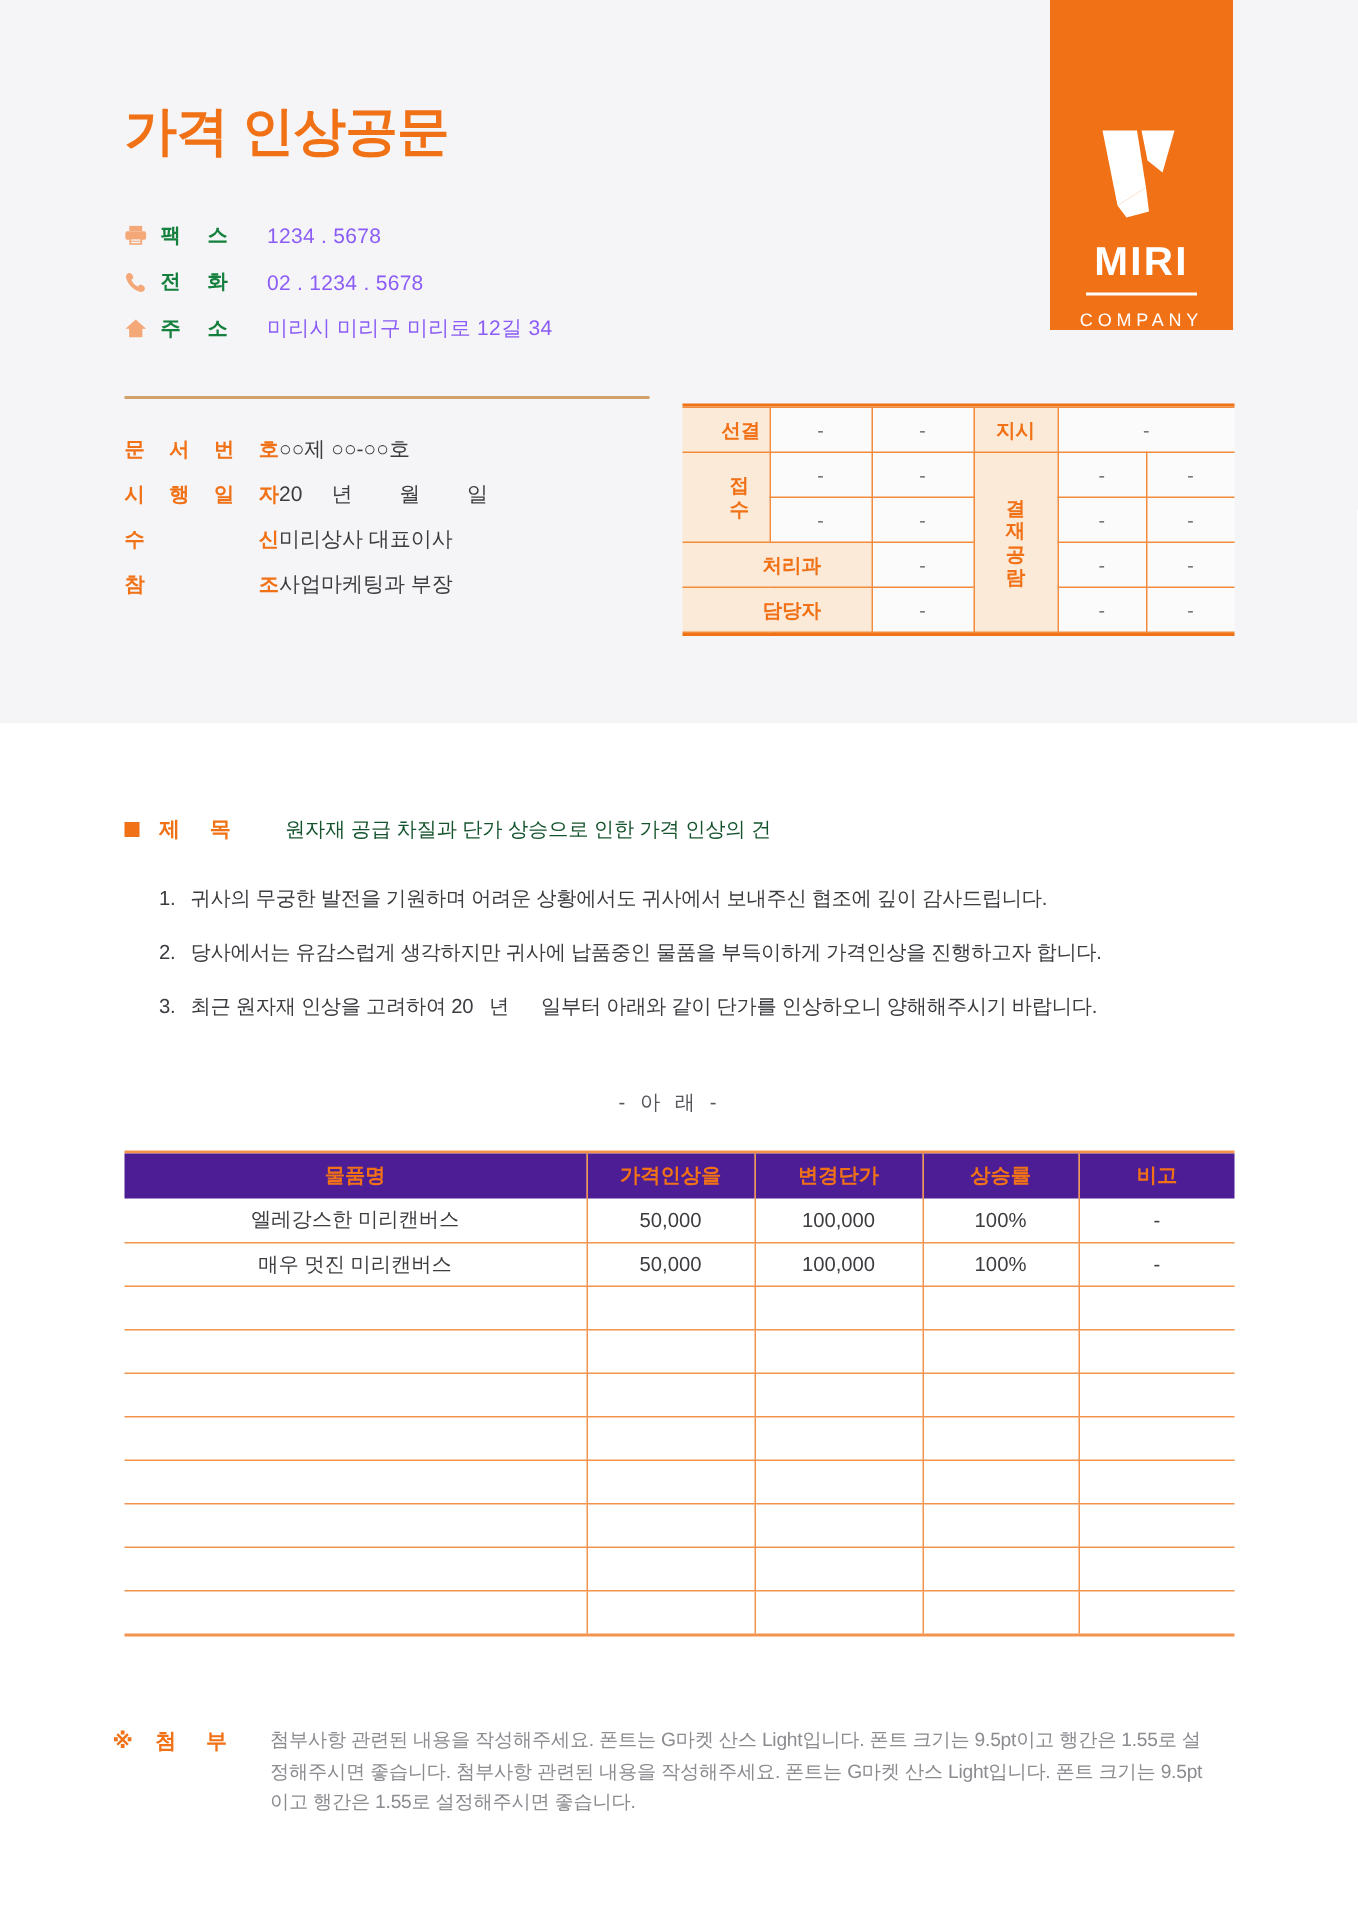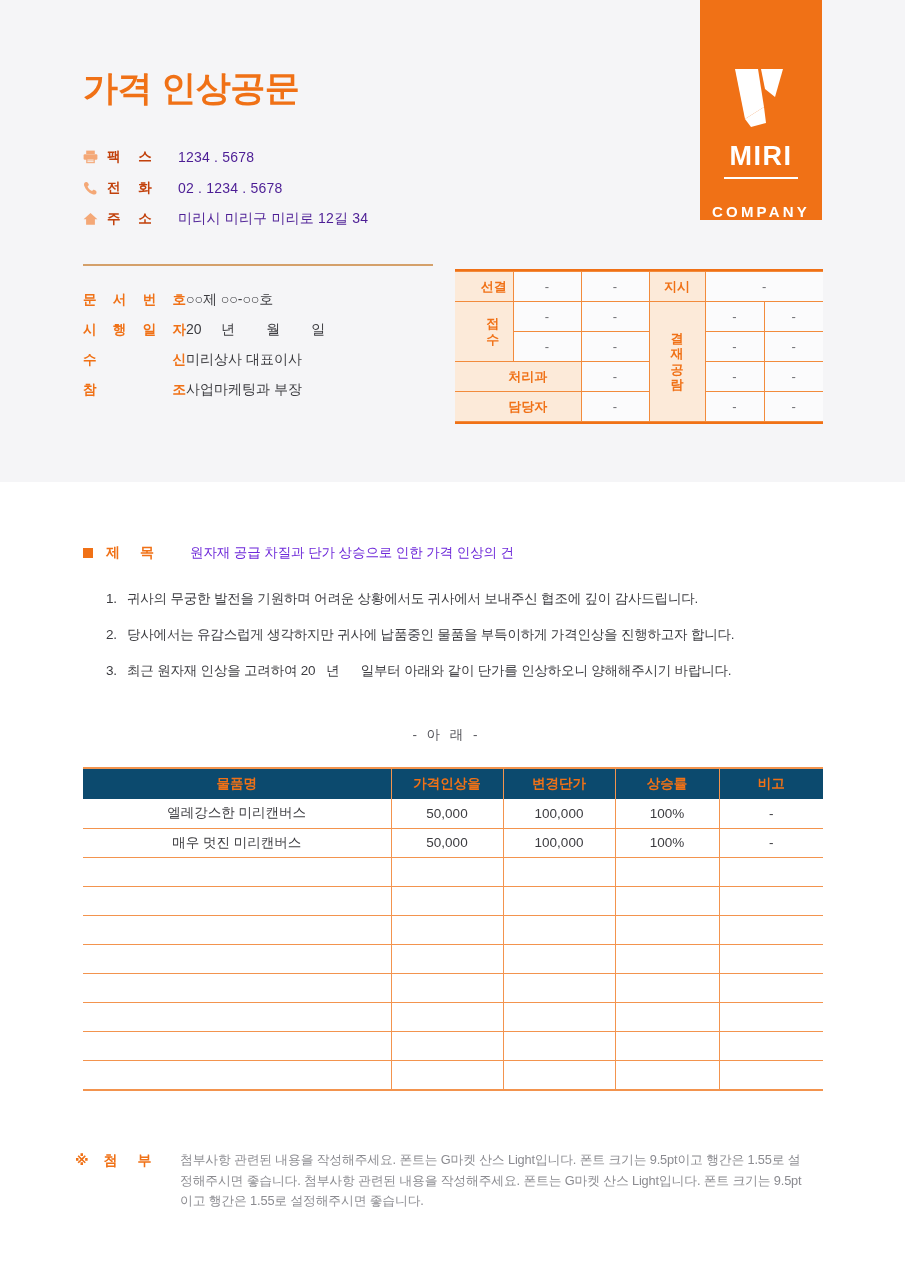--- a/index.html
+++ b/index.html
@@ -47,24 +47,24 @@
     font-weight: bold;
     letter-spacing: 1.5px;
     line-height: 1;
   }
   .logo-rule {
     margin-top: 7px;
     width: 74px; height: 2px;
     background: #ffffff;
   }
   .logo-sub {
-    margin-top: 24px;
+    margin-top: 9px;
     color: #ffffff;
-    font-size: 15px;
-    font-weight: bold;
+    font-size: 12px;
+    font-weight: normal;
     letter-spacing: 3.2px;
   }
 
   
   .doc-title {
     position: absolute;
     left: 83px; top: 70px;
     color: #f07116;
     font-size: 35px;
     font-weight: bold;
@@ -83,28 +83,28 @@
     height: 31px;
   }
   .contact-icon {
     width: 21px;
     display: flex;
     align-items: center;
     justify-content: flex-start;
   }
   .contact-label {
     width: 74px;
-    color: #c2410c;
+    color: #15803d;
     font-size: 13.5px;
     font-weight: bold;
     letter-spacing: 7px;
     text-indent: 3px;
   }
   .contact-value {
-    color: #4c1d95;
+    color: #8b5cf6;
     font-size: 14px;
     letter-spacing: 0.2px;
   }
 
   
   .docinfo {
     position: absolute;
     left: 83px; top: 264px;
     width: 350px;
   }
@@ -193,21 +193,21 @@
   }
   .subject-label {
     color: #f07116;
     font-size: 14px;
     font-weight: bold;
     letter-spacing: 8px;
     width: 56px;
   }
   .subject-text {
     margin-left: 28px;
-    color: #6d28d9;
+    color: #14532d;
     font-size: 13.5px;
     letter-spacing: -0.1px;
   }
 
   .paragraphs {
     position: absolute;
     left: 106px; top: 108px;
     width: 730px;
   }
   .para {
@@ -255,21 +255,21 @@
     vertical-align: middle;
     font-size: 13.5px;
     color: #3c3c40;
     font-weight: normal;
   }
   .price-table tr th:last-child,
   .price-table tr td:last-child { border-right: none; }
   .price-table tr:last-child th,
   .price-table tr:last-child td { border-bottom: none; }
   .price-table thead th {
-    background: #0c4a6e;
+    background: #4c1d95;
     color: #f07116;
     font-weight: bold;
     font-size: 13.5px;
     height: 30px;
   }
 
   
   .attach {
     position: absolute;
     left: 75px; top: 668px;

